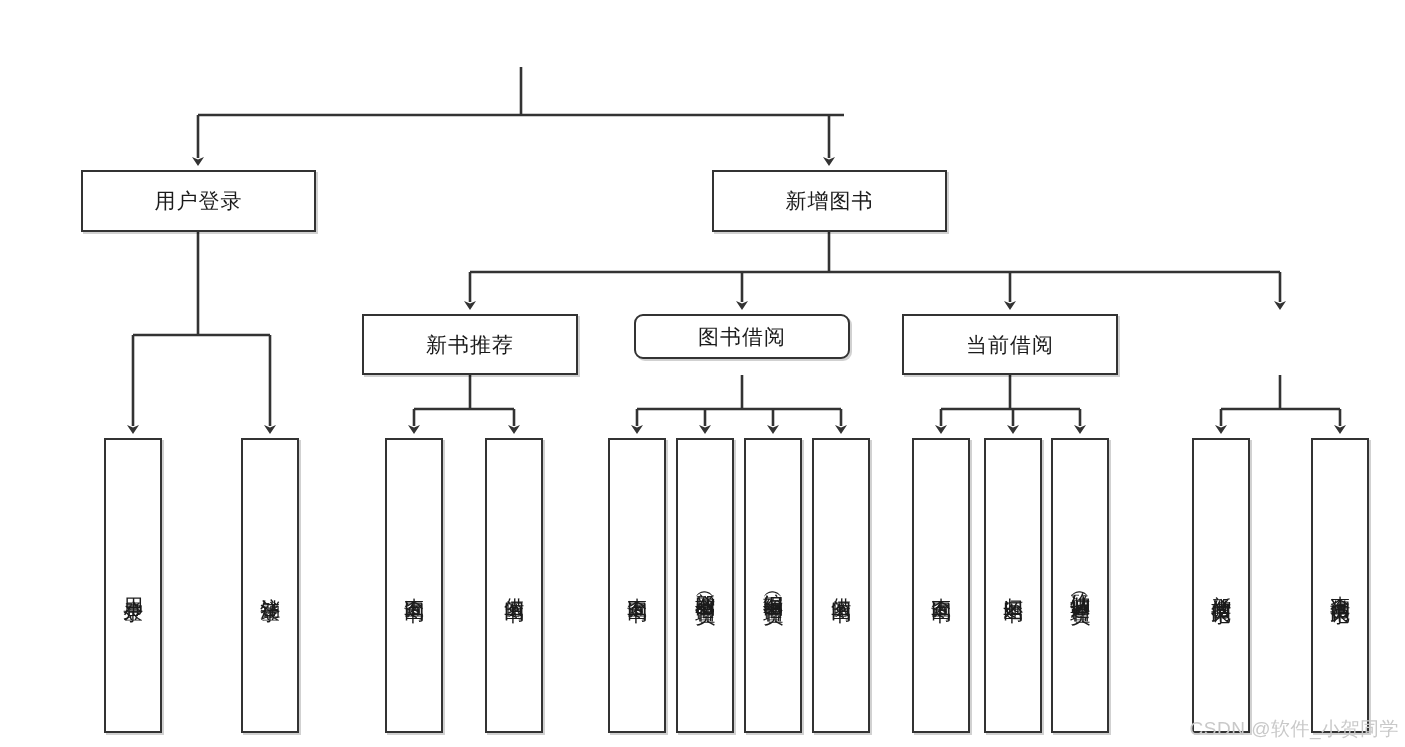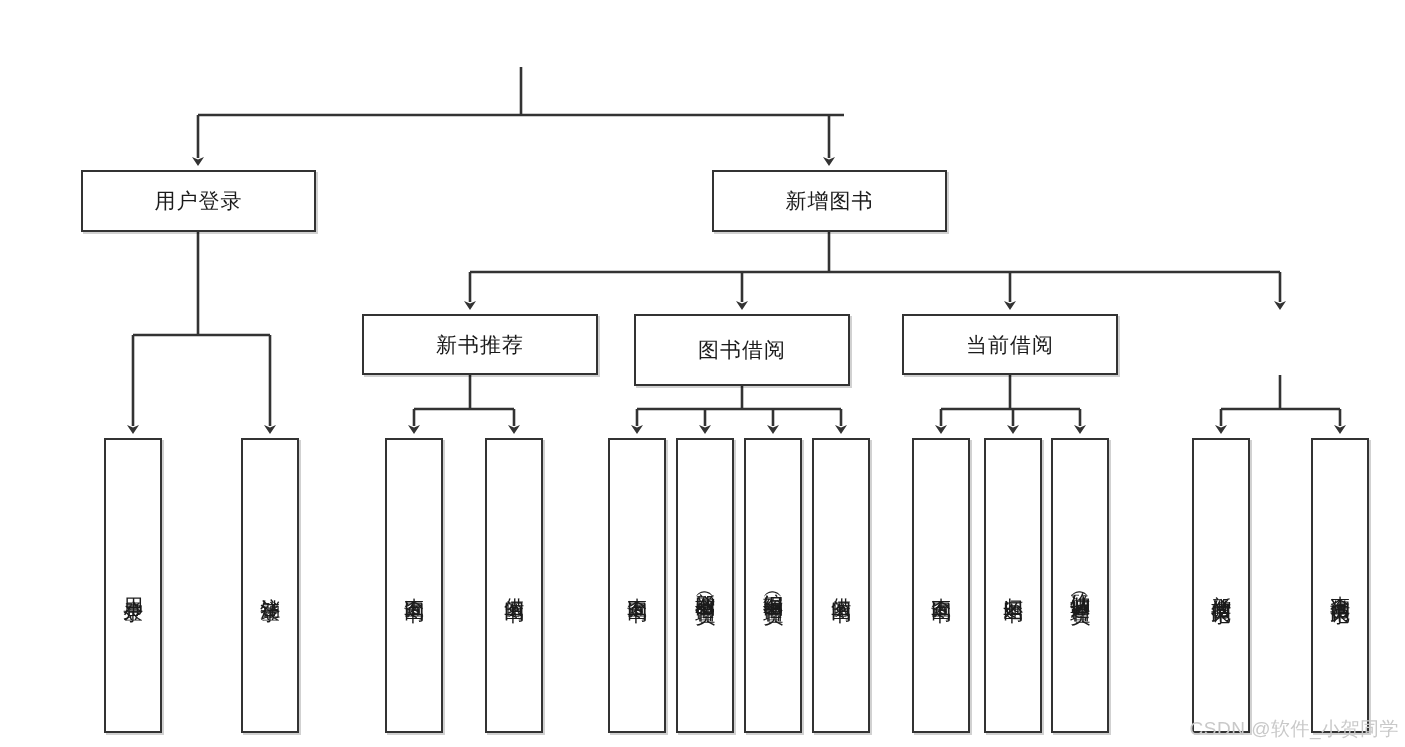--- a/index.html
+++ b/index.html
@@ -107,24 +107,24 @@
   </svg>
 
 
   <div class="node" id="n-l2-0" style="left: 81px; top: 170px; width: 235px; height: 62px;">
     <span class="lbl">用户登录</span>
   </div>
   <div class="node" id="n-l2-1" style="left: 712px; top: 170px; width: 235px; height: 62px;">
     <span class="lbl">新增图书</span>
   </div>
 
-  <div class="node" id="n-l3-0" style="left: 362px; top: 314px; width: 236px; height: 61px;">
+  <div class="node" id="n-l3-0" style="left: 362px; top: 314px; width: 216px; height: 61px;">
     <span class="lbl">新书推荐</span>
   </div>
-  <div class="node" id="n-l3-1" style="left: 634px; top: 314px; width: 216px; height: 72px;">
+  <div class="node" id="n-l3-1" style="left: 634px; top: 314px; width: 216px; height: 45px; border-radius: 9px;">
     <span class="lbl">图书借阅</span>
   </div>
   <div class="node" id="n-l3-2" style="left: 902px; top: 314px; width: 216px; height: 61px;">
     <span class="lbl">当前借阅</span>
   </div>
 
   <div class="node leaf" id="n-lf-0" style="left: 104px; top: 438px; width: 58px; height: 295px;">
     <span class="lbl">用户登录</span>
   </div>
   <div class="node leaf" id="n-lf-1" style="left: 241px; top: 438px; width: 58px; height: 295px;">

